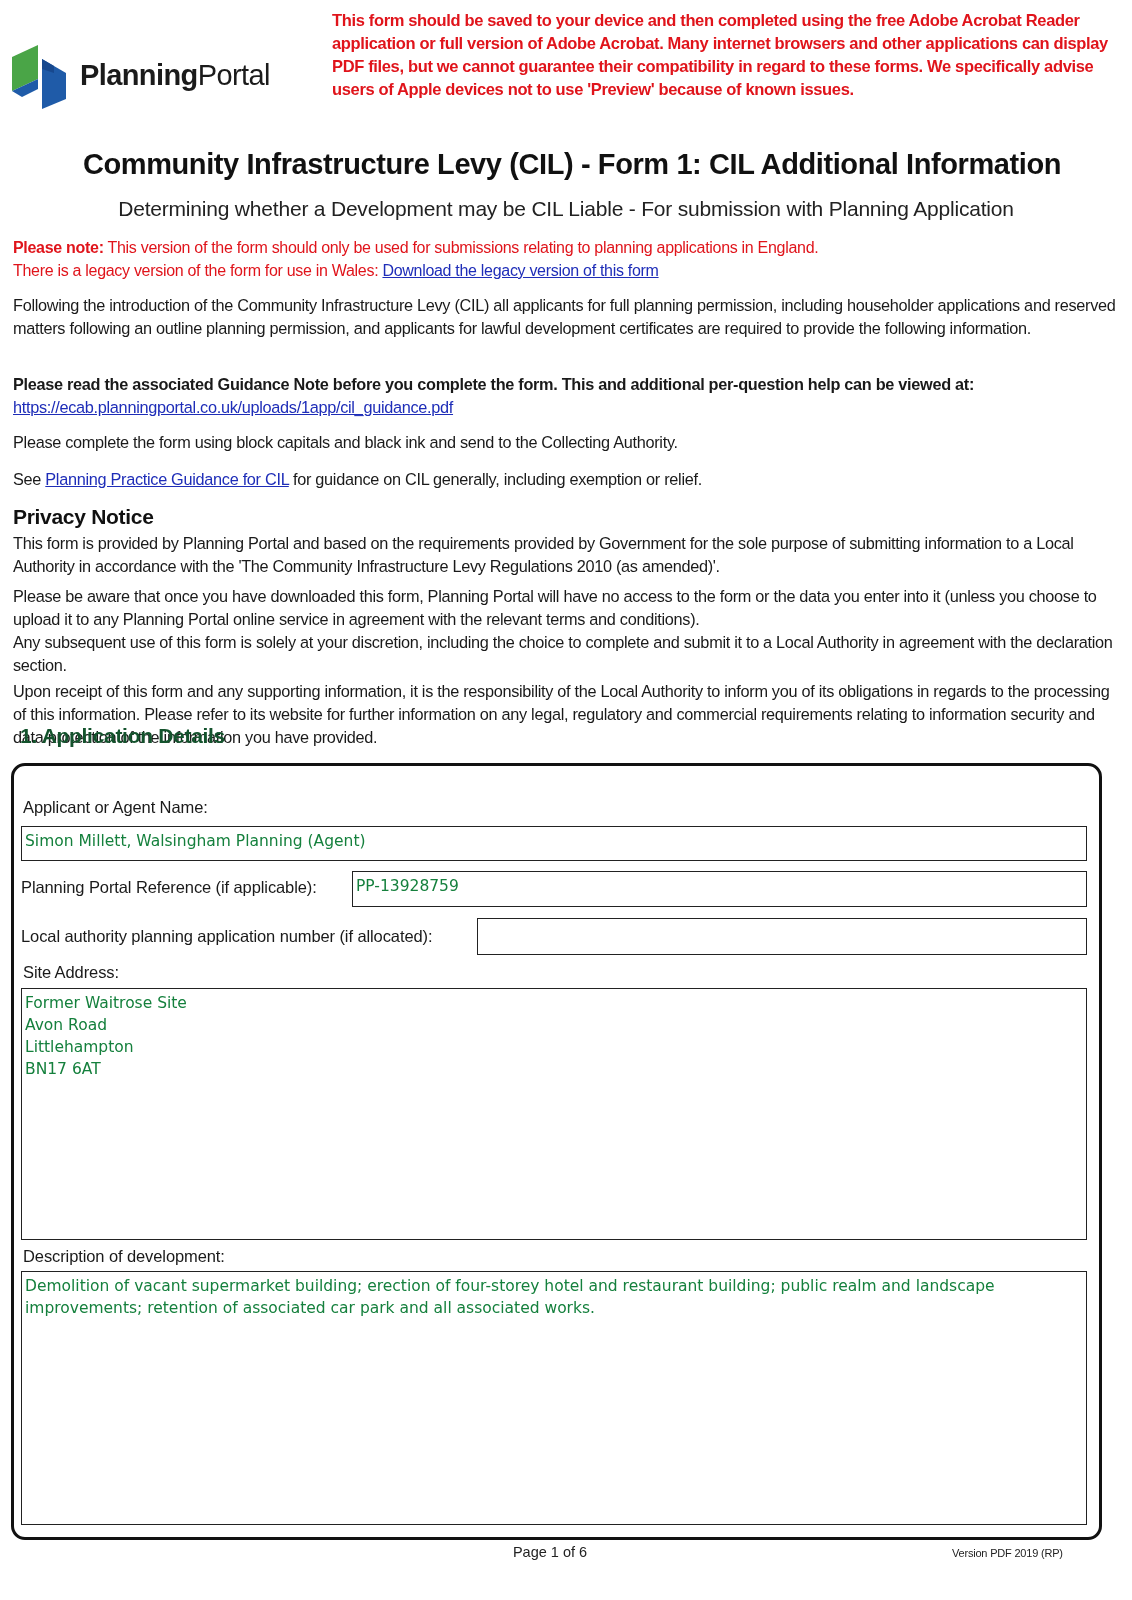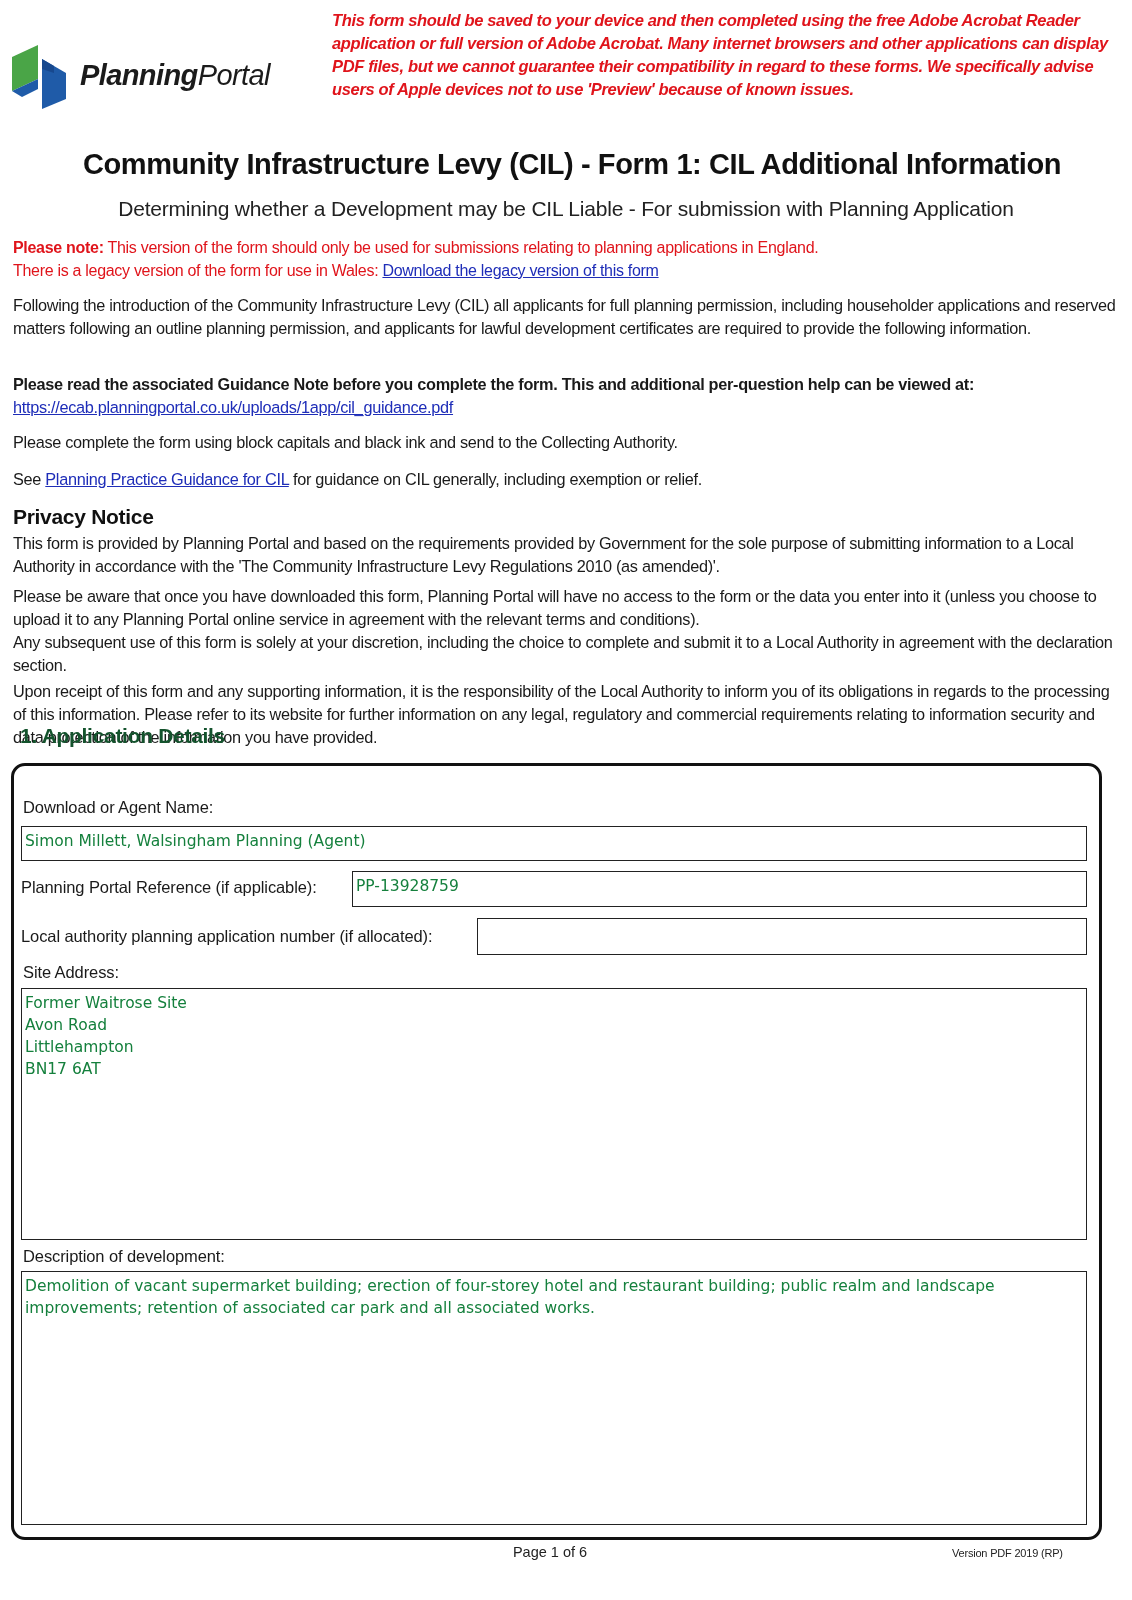--- a/index.html
+++ b/index.html
@@ -4,30 +4,29 @@
 <style>
   html, body { margin: 0; padding: 0; background: #ffffff; }
   body {
     width: 1132px; height: 1600px; position: relative; overflow: hidden;
     font-family: "Liberation Sans", "DejaVu Sans", sans-serif;
     color: #1a1a1a;
   }
   .abs { position: absolute; }
 
   
-  .logo { left: 8px; top: 20px; width: 270px; height: 110px; display: flex; align-items: center; font-style: italic; }
+  .logo { left: 8px; top: 20px; width: 270px; height: 110px; display: flex; align-items: center; }
   .logo svg { flex: none; }
   .logo-text { font-size: 29px; letter-spacing: -0.6px; color: #1b1b1b; margin-left: 10px; white-space: nowrap; }
   .logo-text b { font-weight: 700; }
   .logo-text span { font-weight: 400; }
   .warning {
     left: 332px; top: 9px; width: 790px;
     color: #e0141b; font-weight: 700; font-size: 16.5px; line-height: 23px;
     letter-spacing: -0.35px;
-    font-style: italic;
   }
 
   .title {
     left: 6px; top: 148px; width: 1132px; text-align: center;
     font-size: 29px; font-weight: 700; letter-spacing: -0.4px; color: #111;
   }
   .subtitle {
     left: 0; top: 197px; width: 1132px; text-align: center;
     font-size: 21px; color: #222; letter-spacing: -0.2px;
   }
@@ -106,21 +105,21 @@
 <div class="abs para p5">This form is provided by Planning Portal and based on the requirements provided by Government for the sole purpose of submitting information to a Local Authority in accordance with the 'The Community Infrastructure Levy Regulations 2010 (as amended)'.</div>
 <div class="abs para p6">
   <div>Please be aware that once you have downloaded this form, Planning Portal will have no access to the form or the data you enter into it (unless you choose to upload it to any Planning Portal online service in agreement with the relevant terms and conditions).</div>
   <div>Any subsequent use of this form is solely at your discretion, including the choice to complete and submit it to a Local Authority in agreement with the declaration section.</div>
 </div>
 <div class="abs para p7">Upon receipt of this form and any supporting information, it is the responsibility of the Local Authority to inform you of its obligations in regards to the processing of this information. Please refer to its website for further information on any legal, regulatory and commercial requirements relating to information security and data protection of the information you have provided.</div>
 
 <div class="abs section"></div>
 <div class="abs sec-title">1. Application Details</div>
 
-<div class="abs label" style="left:23px; top:798px;">Download or Agent Name:</div>
+<div class="abs label" style="left:23px; top:798px;">Applicant or Agent Name:</div>
 <div class="abs field f-name">Simon Millett, Walsingham Planning (Agent)</div>
 
 <div class="abs label" style="left:21px; top:878px;">Planning Portal Reference (if applicable):</div>
 <div class="abs field f-ref">PP-13928759</div>
 
 <div class="abs label" style="left:21px; top:927px;">Local authority planning application number (if allocated):</div>
 <div class="abs field f-la"></div>
 
 <div class="abs label" style="left:23px; top:963px;">Site Address:</div>
 <div class="abs field f-addr">Former Waitrose Site

